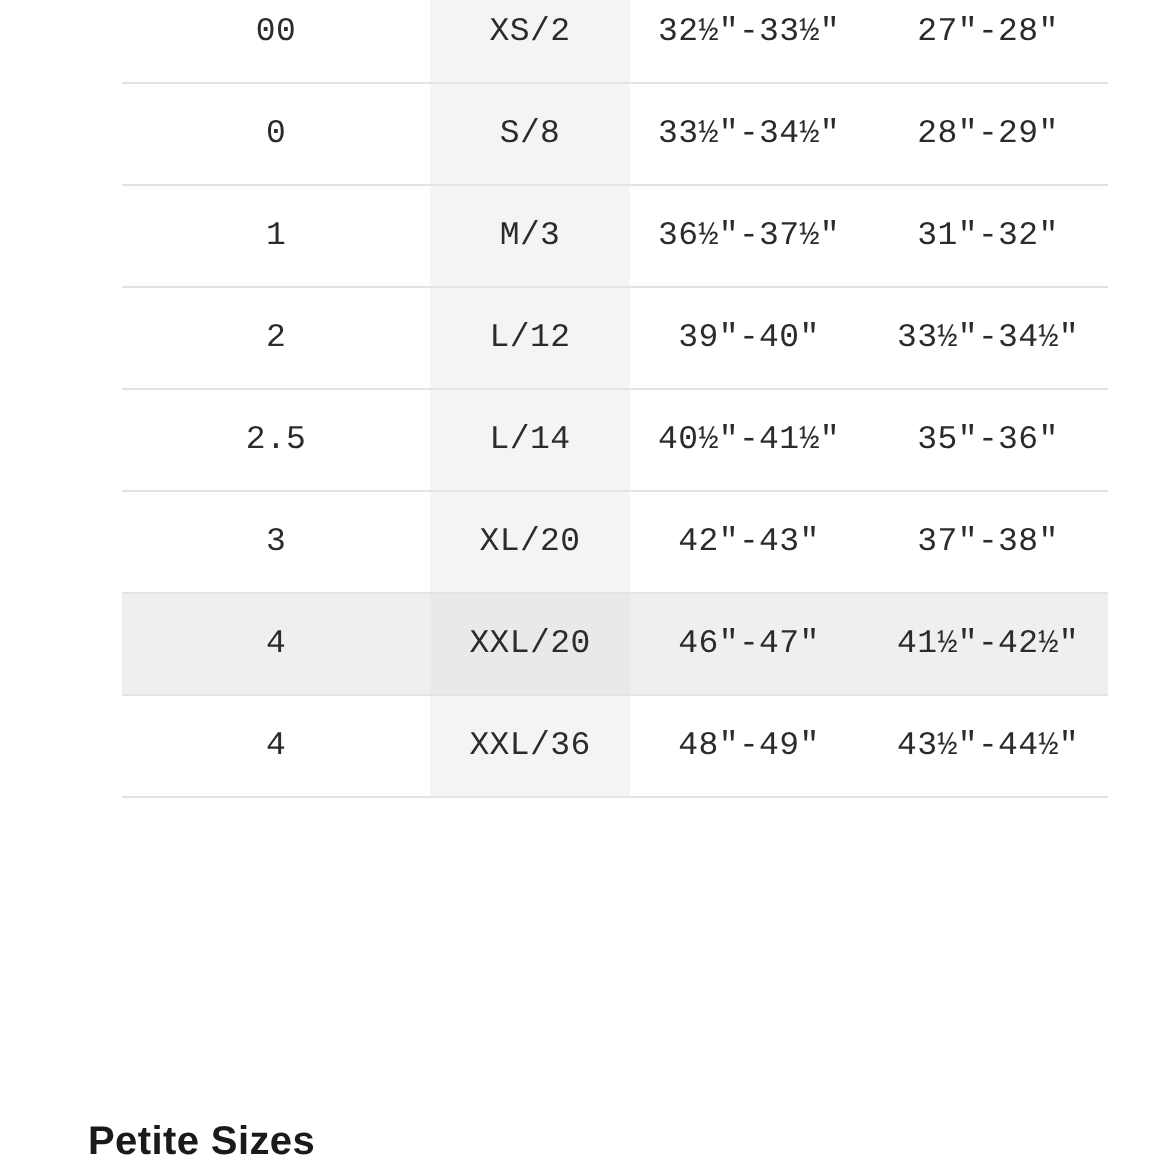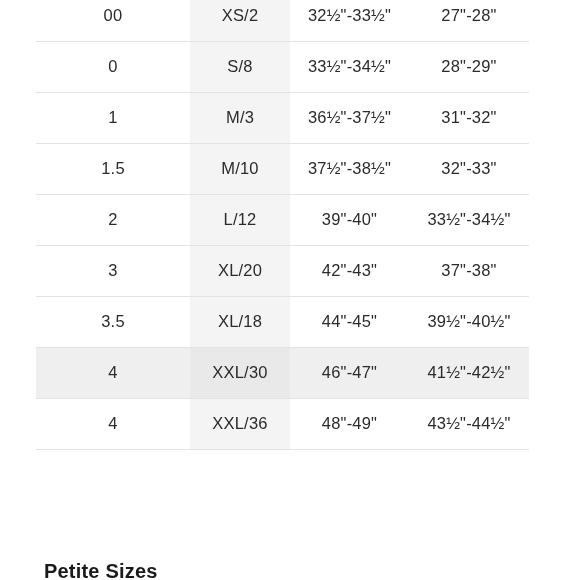--- a/index.html
+++ b/index.html
@@ -19,25 +19,26 @@
   .page {
     position: relative;
     width: 580px;
     height: 580px;
     overflow: hidden;
   }
 
   
   .table-viewport {
     position: absolute;
-    left: 36px;
+    left: 61px;
     top: 0;
     width: 493px;
     height: 541px;
     overflow: hidden;
+    font-family: Liberation Mono, monospace;
   }
 
   .size-table {
     width: 493px;
     border-collapse: collapse;
     table-layout: fixed;
     margin-top: -9px; 
   }
 
   .size-table col.c1 { width: 154px; }
@@ -112,46 +113,40 @@
             <td>33½"-34½"</td>
             <td>28"-29"</td>
           </tr>
           <tr>
             <td>1</td>
             <td class="col-shaded">M/3</td>
             <td>36½"-37½"</td>
             <td>31"-32"</td>
           </tr>
           <tr>
-            <td>1.5</td>
-            <td class="col-shaded">M/10</td>
-            <td>37½"-38½"</td>
-            <td>32"-33"</td>
-          </tr>
-          <tr>
             <td>2</td>
             <td class="col-shaded">L/12</td>
             <td>39"-40"</td>
             <td>33½"-34½"</td>
+          </tr>
+          <tr>
+            <td>2.5</td>
+            <td class="col-shaded">L/14</td>
+            <td>40½"-41½"</td>
+            <td>35"-36"</td>
           </tr>
           <tr>
             <td>3</td>
             <td class="col-shaded">XL/20</td>
             <td>42"-43"</td>
             <td>37"-38"</td>
           </tr>
-          <tr>
-            <td>3.5</td>
-            <td class="col-shaded">XL/18</td>
-            <td>44"-45"</td>
-            <td>39½"-40½"</td>
-          </tr>
           <tr class="row-highlight">
             <td>4</td>
-            <td class="col-shaded">XXL/30</td>
+            <td class="col-shaded">XXL/20</td>
             <td>46"-47"</td>
             <td>41½"-42½"</td>
           </tr>
           <tr>
             <td>4</td>
             <td class="col-shaded">XXL/36</td>
             <td>48"-49"</td>
             <td>43½"-44½"</td>
           </tr>
         </tbody>

